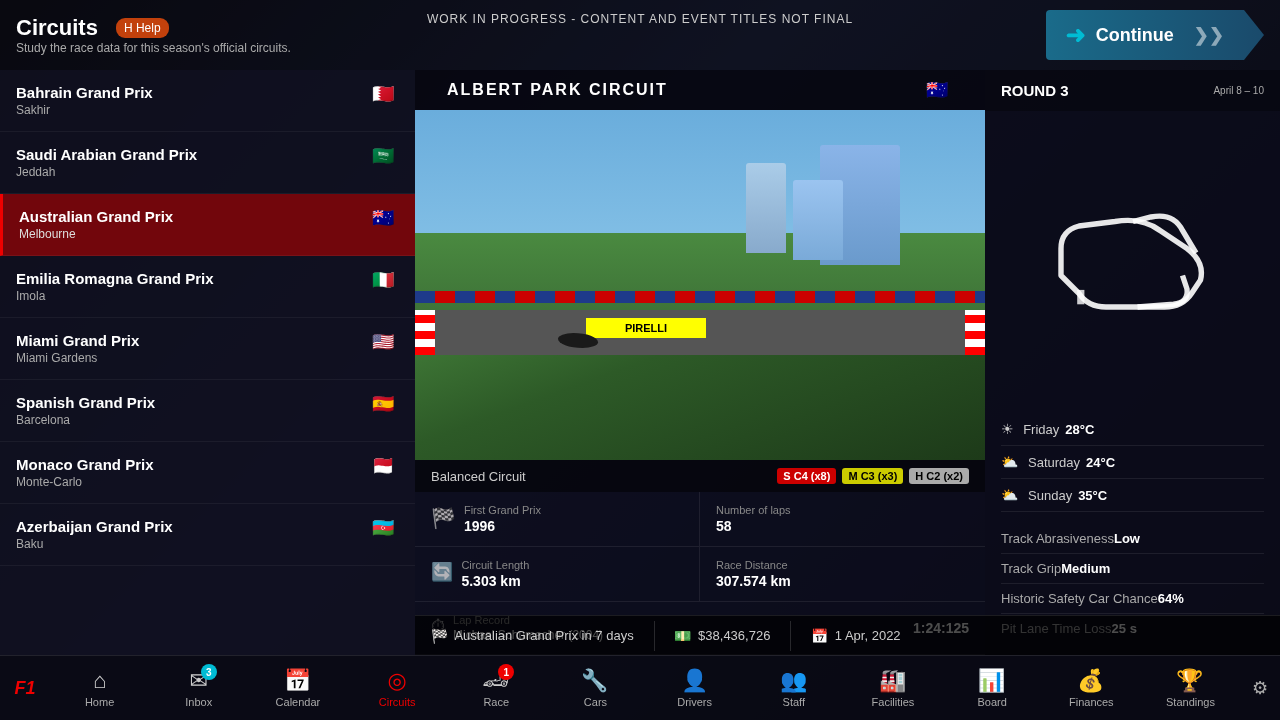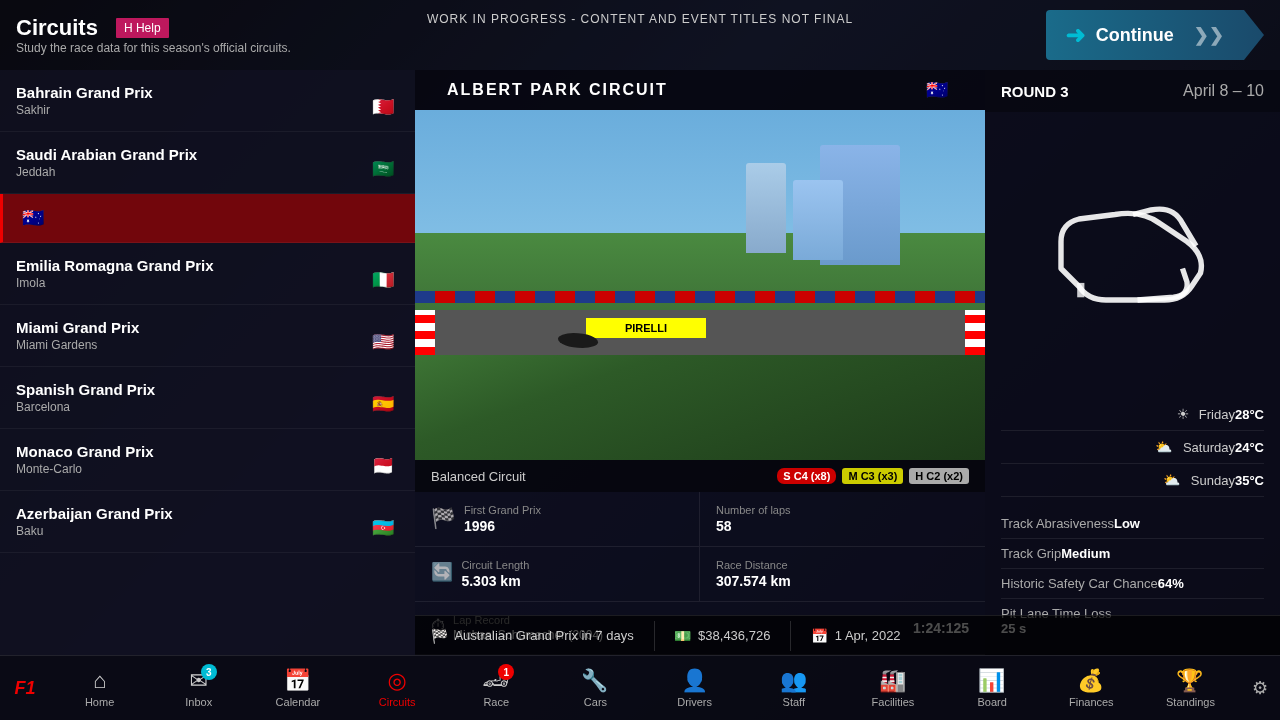--- a/index.html
+++ b/index.html
@@ -51,25 +51,25 @@
       color: #fff;
     }
     .top-subtitle {
       font-size: 12px;
       color: #aaa;
     }
     .help-btn {
       display: inline-flex;
       align-items: center;
       gap: 4px;
-      background: #be185d;
+      background: #c2410c;
       border: none;
       color: #fff;
       padding: 3px 8px;
-      border-radius: 1px;
+      border-radius: 9px;
       font-size: 12px;
       cursor: pointer;
       margin-left: 10px;
     }
     .wip-banner {
       position: absolute;
       left: 50%;
       transform: translateX(-50%);
       font-size: 12px;
       color: #ccc;
@@ -114,21 +114,21 @@
       background: rgba(15,15,30,0.85);
       overflow-y: auto;
       flex-shrink: 0;
     }
     .sidebar::-webkit-scrollbar { width: 4px; }
     .sidebar::-webkit-scrollbar-track { background: rgba(0,0,0,0.3); }
     .sidebar::-webkit-scrollbar-thumb { background: #444; }
 
     .race-item {
       display: flex;
-      align-items: flex-end;
+      align-items: flex-start;
       justify-content: space-between;
       padding: 14px 16px;
       border-bottom: 1px solid rgba(255,255,255,0.05);
       cursor: pointer;
     }
     .race-item.active {
       background: rgba(180,0,0,0.6);
       border-left: 3px solid #e00;
     }
     .race-item-text .race-name {
@@ -268,21 +268,21 @@
     }
     .compound {
       display: inline-flex;
       align-items: center;
       gap: 3px;
       padding: 2px 6px;
       border-radius: 3px;
       font-size: 11px;
       font-weight: bold;
     }
-    .compound-s { background: #c00; color: #fff; border-radius: 7px; }
+    .compound-s { background: #c00; color: #fff; }
     .compound-m { background: #cc0; color: #000; }
     .compound-h { background: #aaa; color: #000; }
 
     .stats-grid {
       display: grid;
       grid-template-columns: 1fr 1fr;
       gap: 0;
       flex-shrink: 0;
     }
     .stat-cell {
@@ -322,44 +322,45 @@
       background: rgba(0,0,0,0.3);
       font-size: 14px;
       gap: 10px;
     }
     .round-num {
       font-weight: bold;
       font-size: 15px;
     }
     .round-dates {
       color: #aaa;
-      font-size: 16px;
+      font-size: 10px;
     }
     .track-map {
       flex: 1;
       display: flex;
       align-items: center;
       justify-content: center;
       padding: 20px;
       min-height: 160px;
     }
     .track-svg {
       width: 180px;
       height: 120px;
     }
     .weather-list {
       padding: 0 16px;
     }
     .weather-row {
       display: flex;
       align-items: center;
-      justify-content: flex-end;
+      justify-content: flex-start;
       padding: 8px 0;
       border-bottom: 1px solid rgba(255,255,255,0.08);
       font-size: 13px;
+      gap: 6px;
     }
     .weather-day { color: #ccc; }
     .weather-icon { margin-right: 6px; font-size: 14px; }
     .weather-temp { font-weight: bold; }
     .track-stats {
       padding: 12px 16px;
     }
     .track-stat-row {
       display: flex;
       justify-content: flex-start;
@@ -507,20 +508,24 @@
       <div class="flag">🇧🇭</div>
     </div>
       <div class="race-item">
       <div class="race-item-text">
         <div class="race-name">Saudi Arabian Grand Prix</div>
         <div class="race-city">Jeddah</div>
       </div>
       <div class="flag">🇸🇦</div>
     </div>
       <div class="race-item active">
+      <div class="race-item-text">
+        <div class="race-name">Australian Grand Prix</div>
+        <div class="race-city">Melbourne</div>
+      </div>
       <div class="flag">🇦🇺</div>
     </div>
       <div class="race-item">
       <div class="race-item-text">
         <div class="race-name">Emilia Romagna Grand Prix</div>
         <div class="race-city">Imola</div>
       </div>
       <div class="flag">🇮🇹</div>
     </div>
       <div class="race-item">
@@ -679,21 +684,21 @@
         <span class="track-stat-value">Low</span>
       </div>
       <div class="track-stat-row">
         <span class="track-stat-label">Track Grip</span>
         <span class="track-stat-value">Medium</span>
       </div>
       <div class="track-stat-row">
         <span class="track-stat-label">Historic Safety Car Chance</span>
         <span class="track-stat-value">64%</span>
       </div>
-      <div class="track-stat-row" style="border-bottom:none;flex-direction:column;">
+      <div class="track-stat-row" style="border-bottom:none;">
         <span class="track-stat-label">Pit Lane Time Loss</span>
         <span class="track-stat-value">25 s</span>
       </div>
     </div>
   </div>
 
 </div>
 
 <div class="status-bar">
   <div class="status-item">

